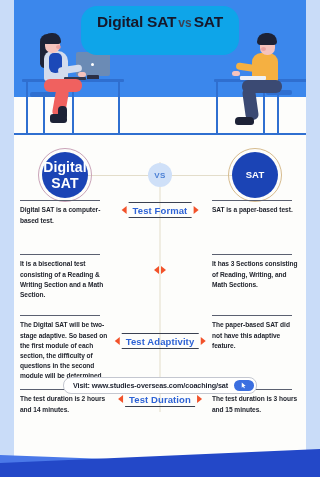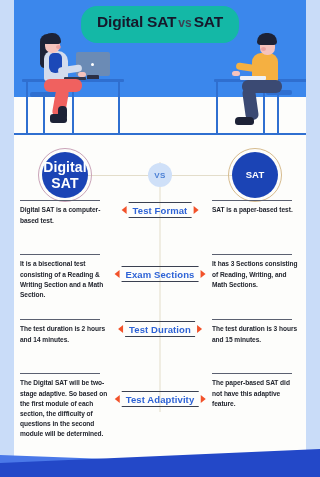--- a/index.html
+++ b/index.html
@@ -58,23 +58,23 @@
     height: 97px;
     background: #3b87ec;
   }
 
   
   .title-plate {
     position: absolute;
     left: 50%;
     transform: translateX(-50%);
     top: 6px;
-    background: #14b8a6;
+    background: #0ea5e9;
     border-radius: 16px;
-    padding: 7px 16px 12px 16px;
+    padding: 7px 16px 24px 16px;
     z-index: 6;
     white-space: nowrap;
   }
   .title-plate .t-main {
     font-size: 15.5px;
     font-weight: bold;
     color: #16182b;
     letter-spacing: -0.2px;
   }
   .title-plate .t-vs {
@@ -471,30 +471,45 @@
           </div>
         </div>
 
         <div class="row" style="height:63px;">
           <div class="col left" style="top:4px;">
             <div class="col-rule"></div>
             <div class="col-text">It is a bisectional test consisting of a Reading &amp; Writing Section and a Math Section.</div>
           </div>
           <div class="center" style="top:16px;">
             <span class="arrow l"></span>
+            <span class="arrow r"></span>
+          </div>
+          <div class="col right" style="top:4px;">
+            <div class="col-rule"></div>
+            <div class="col-text">It has 3 Sections consisting of Reading, Writing, and Math Sections.</div>
+          </div>
+        </div>
+
+        <div class="row" style="height:70px;">
+          <div class="col left" style="top:2px;">
+            <div class="col-rule"></div>
+            <div class="col-text">The Digital SAT will be two-stage adaptive. So based on the first module of each section, the difficulty of questions in the second module will be determined.</div>
+          </div>
+          <div class="center" style="top:20px;">
+            <span class="arrow l"></span>
             <span class="center-label-wrap">
               <span class="cl-rule"></span>
-              <span class="center-label">Exam Sections</span>
+              <span class="center-label">Test Adaptivity</span>
               <span class="cl-rule"></span>
             </span>
             <span class="arrow r"></span>
           </div>
-          <div class="col right" style="top:4px;">
-            <div class="col-rule"></div>
-            <div class="col-text">It has 3 Sections consisting of Reading, Writing, and Math Sections.</div>
+          <div class="col right" style="top:2px;">
+            <div class="col-rule"></div>
+            <div class="col-text">The paper-based SAT did not have this adaptive feature.</div>
           </div>
         </div>
 
         <div class="row" style="height:58px;">
           <div class="col left" style="top:6px;">
             <div class="col-rule"></div>
             <div class="col-text">The test duration is 2 hours and 14 minutes.</div>
           </div>
           <div class="center" style="top:8px;">
             <span class="arrow l"></span>
@@ -504,45 +519,33 @@
               <span class="cl-rule"></span>
             </span>
             <span class="arrow r"></span>
           </div>
           <div class="col right" style="top:6px;">
             <div class="col-rule"></div>
             <div class="col-text">The test duration is 3 hours and 15 minutes.</div>
           </div>
         </div>
 
-        <div class="row" style="height:70px;">
-          <div class="col left" style="top:2px;">
-            <div class="col-rule"></div>
-            <div class="col-text">The Digital SAT will be two-stage adaptive. So based on the first module of each section, the difficulty of questions in the second module will be determined.</div>
-          </div>
-          <div class="center" style="top:20px;">
-            <span class="arrow l"></span>
-            <span class="center-label-wrap">
-              <span class="cl-rule"></span>
-              <span class="center-label">Test Adaptivity</span>
-              <span class="cl-rule"></span>
-            </span>
-            <span class="arrow r"></span>
-          </div>
-          <div class="col right" style="top:2px;">
-            <div class="col-rule"></div>
-            <div class="col-text">The paper-based SAT did not have this adaptive feature.</div>
-          </div>
-        </div>
-
       </div>
     </div>
 
     <div class="footer">
 
+      <div class="visit-pill">
+        <span class="visit-text">Visit: www.studies-overseas.com/coaching/sat</span>
+        <span class="visit-btn">
+          <svg class="cursor-ic" viewBox="0 0 16 16">
+            <path d="M4 1 L4 13 L7 10.2 L9 14.5 L11 13.6 L9 9.4 L13 9.4 Z" fill="#ffffff"></path>
+          </svg>
+        </span>
+      </div>
 
 
       <div class="wave">
         <svg viewBox="0 0 348 36" preserveAspectRatio="none">
           <path d="M0,14 L348,26 L348,36 L0,36 Z" fill="#4a78e8"></path>
           <path d="M0,22 L348,8 L348,36 L0,36 Z" fill="#2348c8"></path>
         </svg>
       </div>
     </div>
 

